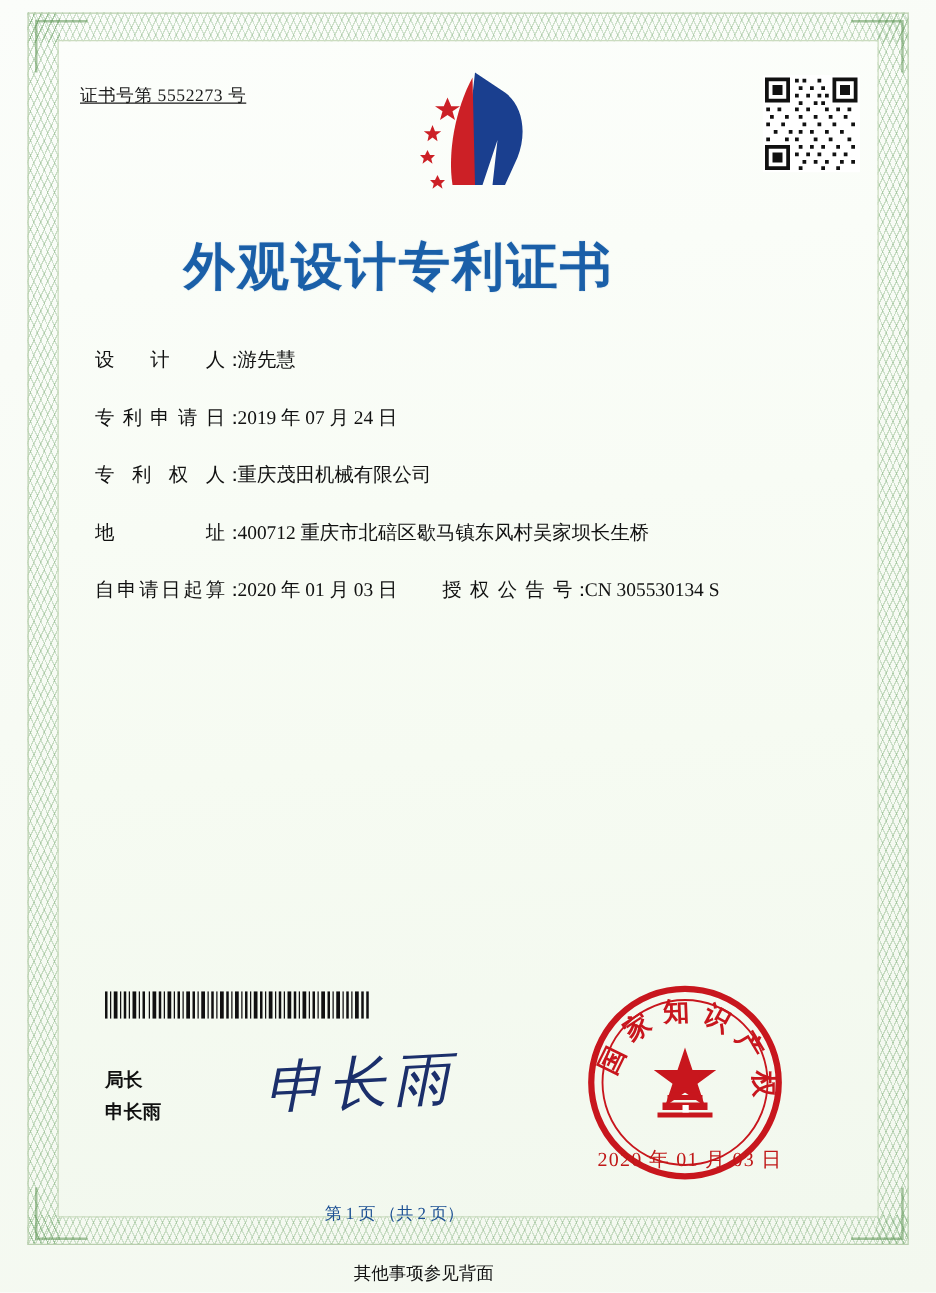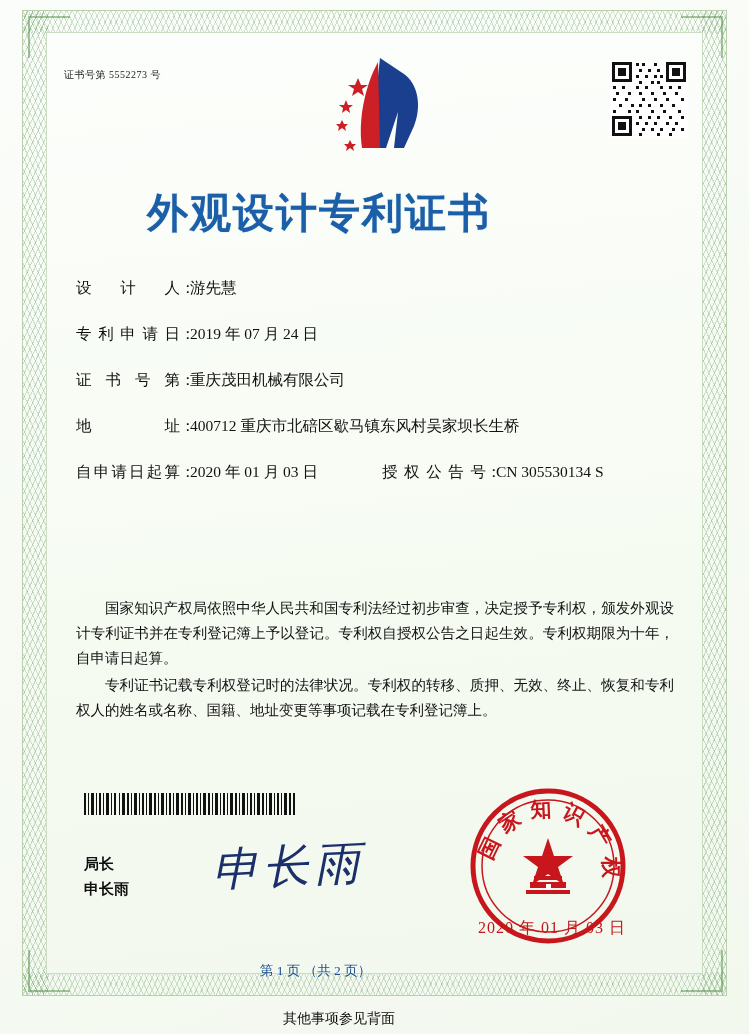--- a/index.html
+++ b/index.html
@@ -100,24 +100,25 @@
   }
   .corner.tl { left: 28px; top: 16px; border-right: none; border-bottom: none; }
   .corner.tr { left: 681px; top: 16px; border-left: none; border-bottom: none; }
   .corner.bl { left: 28px; top: 950px; border-right: none; border-top: none; }
   .corner.br { left: 681px; top: 950px; border-left: none; border-top: none; }
 
   
   .cert-no {
     position: absolute;
     left: 64px; top: 68px;
-    font-size: 10px;
+    font-size: 14px;
     color: #1a1a1a;
     letter-spacing: 0.5px;
     font-family: "Liberation Serif", "DejaVu Serif", serif;
+    text-decoration: underline;
   }
   .qr {
     position: absolute;
     left: 610px; top: 60px;
     width: 78px; height: 78px;
   }
 
   
   .logo {
     position: absolute;
@@ -161,21 +162,21 @@
   }
   .field .colon { display: inline-block; width: 10px; }
   .field .value {
     font-family: "Liberation Serif", "DejaVu Serif", serif;
   }
   .field.inline-two .value2-label {
     display: inline-block;
     width: 104px;
     text-align: justify;
     text-align-last: justify;
-    margin-left: 64px;
+    margin-left: 36px;
     font-family: Liberation Mono, monospace;
   }
 
   
   .paras {
     position: absolute;
     left: 76px; top: 596px;
     width: 598px;
     font-size: 14.5px;
     line-height: 25px;
@@ -359,34 +360,30 @@
   <div class="title">外观设计专利证书</div>
 
   <div class="fields">
     <div class="field">
       <span class="label">设计人</span><span class="colon">：</span><span class="value">游先慧</span>
     </div>
     <div class="field">
       <span class="label">专利申请日</span><span class="colon">：</span><span class="value">2019 年 07 月 24 日</span>
     </div>
     <div class="field">
-      <span class="label">证书号第</span><span class="colon">：</span><span class="value">重庆茂田机械有限公司</span>
+      <span class="label">专利权人</span><span class="colon">：</span><span class="value">重庆茂田机械有限公司</span>
     </div>
     <div class="field">
       <span class="label">地址</span><span class="colon">：</span><span class="value">400712 重庆市北碚区歇马镇东风村吴家坝长生桥</span>
     </div>
     <div class="field inline-two">
       <span class="label">自申请日起算</span><span class="colon">：</span><span class="value">2020 年 01 月 03 日</span><span class="value2-label">授权公告号</span><span class="colon">：</span><span class="value">CN 305530134 S</span>
     </div>
   </div>
 
-  <div class="paras">
-    <p>国家知识产权局依照中华人民共和国专利法经过初步审查，决定授予专利权，颁发外观设计专利证书并在专利登记簿上予以登记。专利权自授权公告之日起生效。专利权期限为十年，自申请日起算。</p>
-    <p>专利证书记载专利权登记时的法律状况。专利权的转移、质押、无效、终止、恢复和专利权人的姓名或名称、国籍、地址变更等事项记载在专利登记簿上。</p>
-  </div>
 
   <svg class="barcode" viewBox="0 0 212 22" preserveAspectRatio="none">
     <g fill="#111">
       <rect x="0" y="0" width="2" height="22"></rect>
         <rect x="4" y="0" width="1" height="22"></rect>
         <rect x="7" y="0" width="3" height="22"></rect>
       <rect x="12" y="0" width="1" height="22"></rect>
         <rect x="15" y="0" width="2" height="22"></rect>
         <rect x="19" y="0" width="1" height="22"></rect>
       <rect x="22" y="0" width="3" height="22"></rect>

